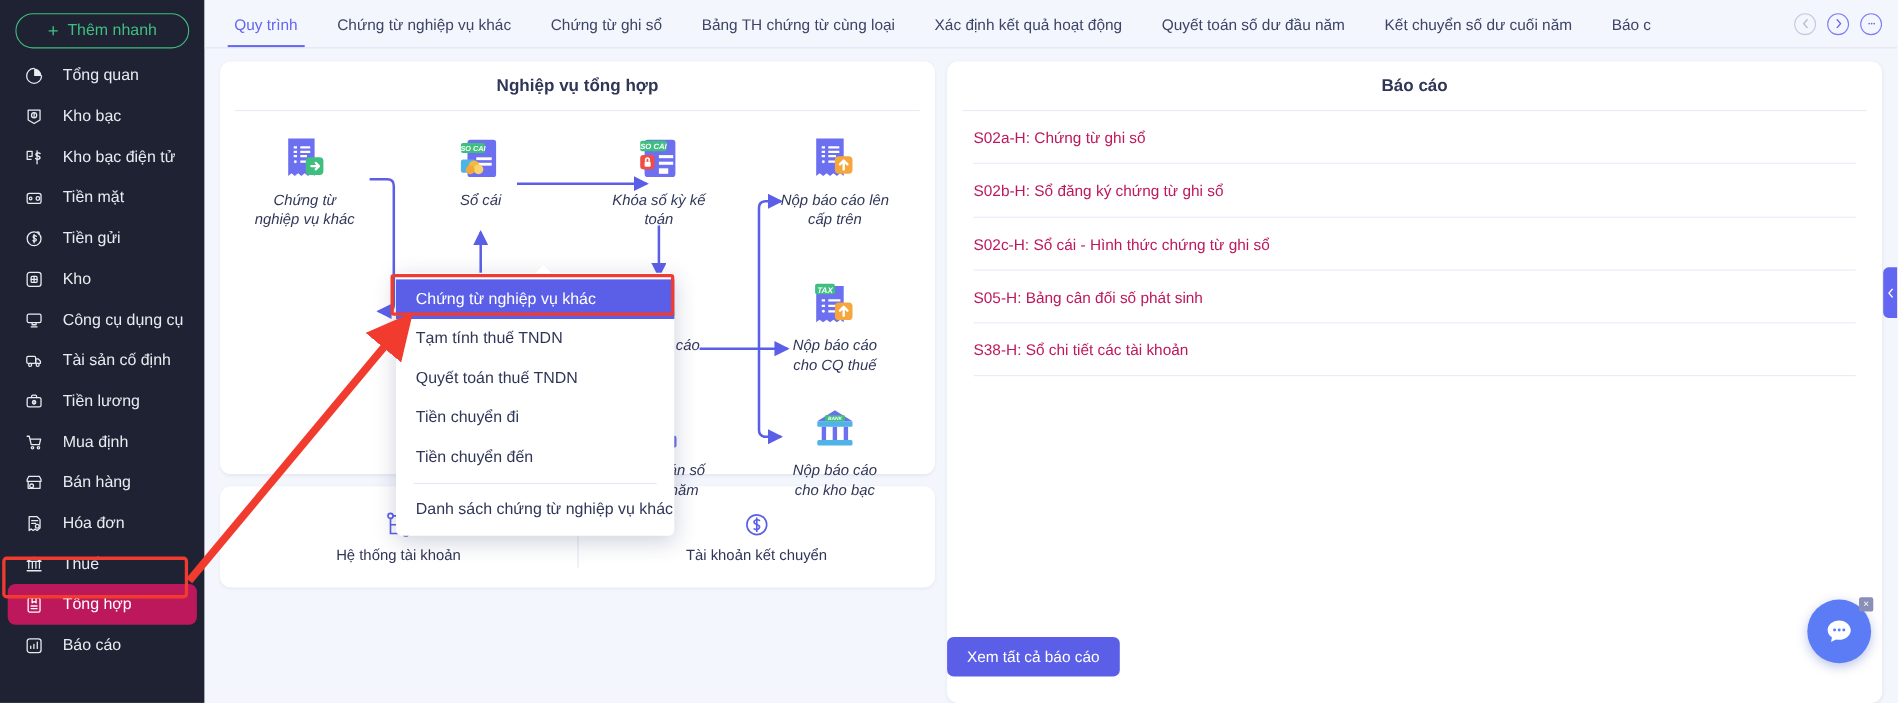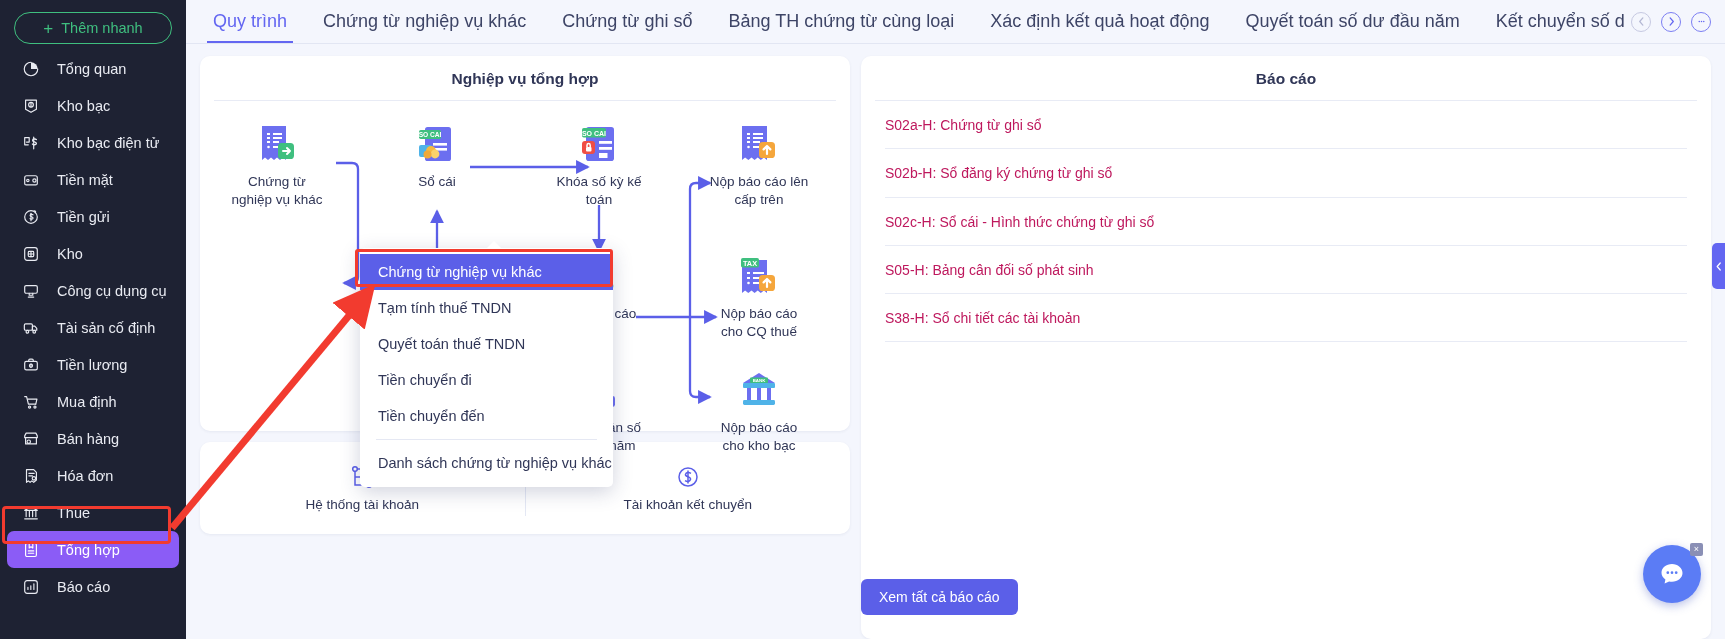--- a/index.html
+++ b/index.html
@@ -40,21 +40,21 @@
     padding: 0 14px;
     margin: 0 7px;
     color: #e9ebf2;
     font-size: 14.5px;
     border-radius: 7px;
     cursor: pointer;
     white-space: nowrap;
   }
   .nav-item .ico { width: 19px; height: 19px; flex: 0 0 19px; display: inline-flex; align-items: center; justify-content: center; }
   .nav-item .ico svg { width: 18px; height: 18px; display: block; }
-  .nav-item.active { background: #8b5cf6; color: #ffffff; }
+  .nav-item.active { background: #be185d; color: #ffffff; }
   .sel-box {
     position: absolute;
     left: 2px; top: 506px;
     width: 169px; height: 38px;
     border: 3px solid #f23b2f;
     border-radius: 4px;
     pointer-events: none;
     z-index: 30;
   }
 
@@ -77,21 +77,21 @@
   }
   .tabs {
     display: flex; align-items: stretch;
     flex: 1 1 auto;
     overflow: hidden;
     padding-left: 9px;
   }
   .tab {
     display: flex; align-items: center;
     padding: 0 18px;
-    font-size: 18px;
+    font-size: 14px;
     color: #3d4466;
     white-space: nowrap;
     cursor: pointer;
     position: relative;
   }
   .tab.active { color: #6366f1; }
   .tab.active::after {
     content: ""; position: absolute;
     left: 12px; right: 12px; bottom: 0; height: 2.5px;
     background: #6366f1;
@@ -145,20 +145,21 @@
   }
   .flow-canvas { position: relative; width: 100%; height: 332px; }
   .node {
     position: absolute;
     width: 118px;
     text-align: center;
     font-size: 13.5px;
     line-height: 1.3;
     color: #303657;
     cursor: pointer;
+    font-style: italic;
   }
   .node .glyph { height: 52px; display: flex; align-items: flex-end; justify-content: center; margin-bottom: 4px; }
   .node .glyph svg { display: block; }
   .flow-svg { position: absolute; left: 0; top: 0; width: 100%; height: 100%; pointer-events: none; }
 
   
   .duo {
     height: 92px;
     display: flex; align-items: center;
   }

